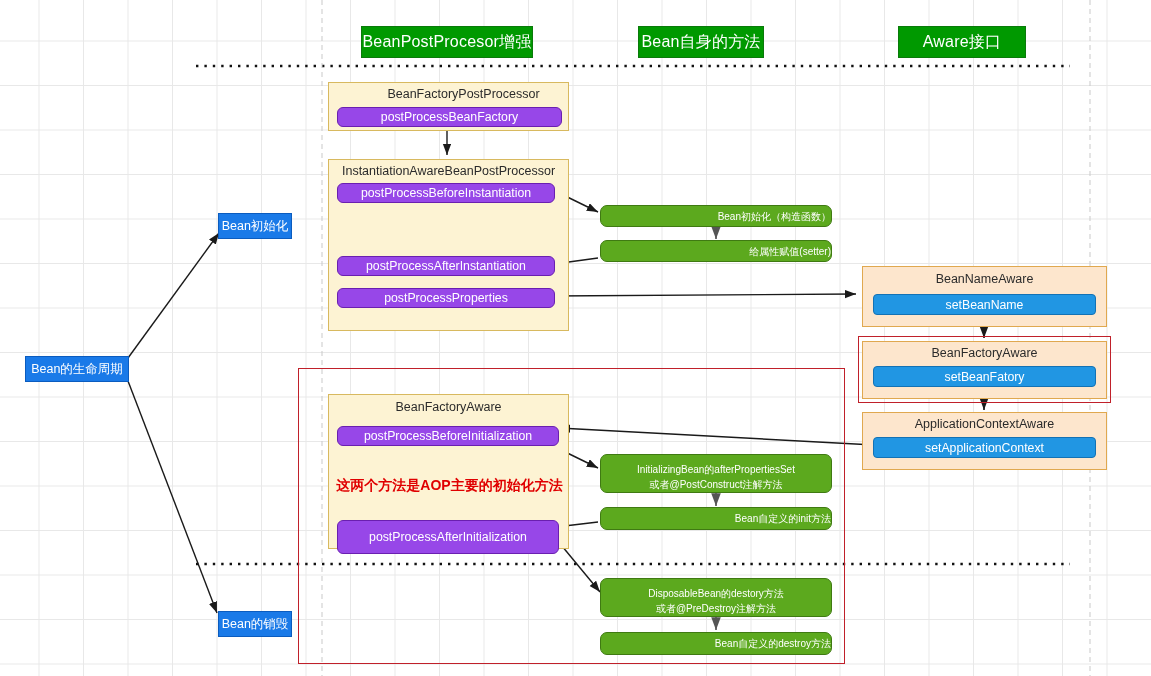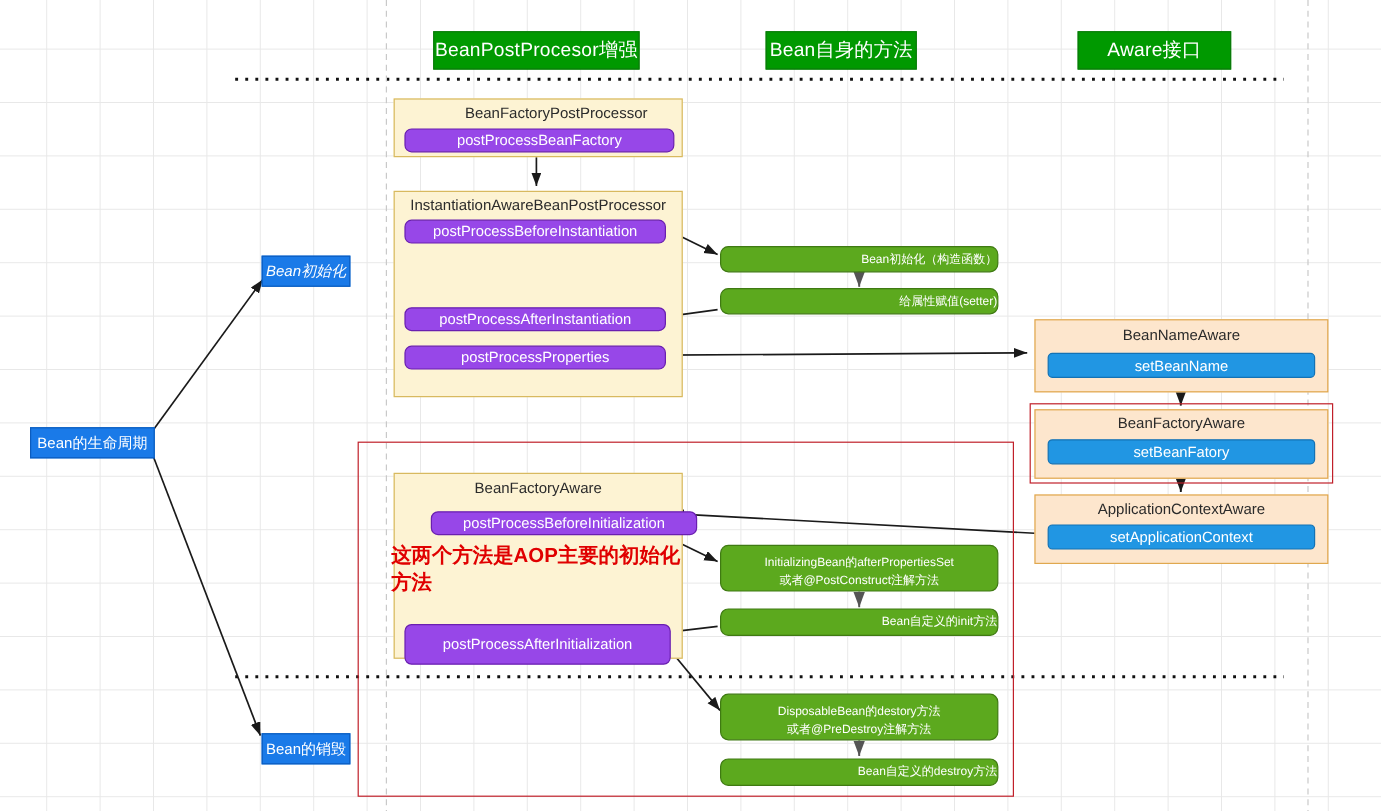--- a/index.html
+++ b/index.html
@@ -53,22 +53,22 @@
     color:#ffffff;display:flex;align-items:center;justify-content:center;
     font-size:12.3px;
   }
   
   .greenbox{
     background:#5ca91e;border:1px solid #3f7a12;border-radius:7px;
     color:#ffffff;display:flex;align-items:center;justify-content:flex-end;
     text-align:center;font-size:10px;line-height:15px;
   }
   .redtext{
-    color:#e00000;font-weight:bold;font-size:17px;
-    display:flex;align-items:center;justify-content:center;
+    color:#e00000;font-weight:bold;font-size:14px;
+    display:flex;align-items:center;justify-content:center;margin-top:12px;
   }
   .redrect{border:1px solid #c0202a;background:transparent;}
   svg.layer{position:absolute;left:0;top:0;width:1151px;height:676px;pointer-events:none;}
 </style>
 </head>
 <body>
 
 <div id="canvas">
 
   <svg class="layer">
@@ -127,21 +127,21 @@
   <div class="node tag" style="left:638px;top:26px;width:126px;height:32px;">
     <span>Bean自身的方法</span>
   </div>
   <div class="node tag" style="left:898px;top:26px;width:128px;height:32px;">
     <span>Aware接口</span>
   </div>
 
   <div class="node bluelabel" style="left:25px;top:356px;width:104px;height:26px;">
     <span>Bean的生命周期</span>
   </div>
-  <div class="node bluelabel" style="left:218px;top:213px;width:74px;height:26px;font-style:italic;">
+  <div class="node bluelabel" style="left:218px;top:213px;width:74px;height:26px;">
     <span>Bean初始化</span>
   </div>
   <div class="node bluelabel" style="left:218px;top:611px;width:74px;height:26px;">
     <span>Bean的销毁</span>
   </div>
 
   <div class="node group" style="left:328px;top:82px;width:241px;height:49px;">
     <div class="group-title" style="top:4px;padding-left:30px;">BeanFactoryPostProcessor</div>
     <div class="node pill-purple" style="left:8px;top:24px;width:225px;height:20px;">
       <span>postProcessBeanFactory</span>
@@ -156,21 +156,21 @@
     <div class="node pill-purple" style="left:8px;top:96px;width:218px;height:20px;">
       <span>postProcessAfterInstantiation</span>
     </div>
     <div class="node pill-purple" style="left:8px;top:128px;width:218px;height:20px;">
       <span>postProcessProperties</span>
     </div>
   </div>
 
   <div class="node group" style="left:328px;top:394px;width:241px;height:155px;">
     <div class="group-title" style="top:5px;">BeanFactoryAware</div>
-    <div class="node pill-purple" style="left:8px;top:31px;width:222px;height:20px;margin-left:22px;">
+    <div class="node pill-purple" style="left:8px;top:31px;width:222px;height:20px;">
       <span>postProcessBeforeInitialization</span>
     </div>
     <div class="node redtext" style="position:absolute;left:-3px;top:68px;width:247px;height:22px;">这两个方法是AOP主要的初始化方法</div>
     <div class="node pill-purple" style="left:8px;top:125px;width:222px;height:34px;">
       <span>postProcessAfterInitialization</span>
     </div>
   </div>
 
   <div class="node group peach" style="left:862px;top:266px;width:245px;height:61px;">
     <div class="group-title" style="top:5px;">BeanNameAware</div>

